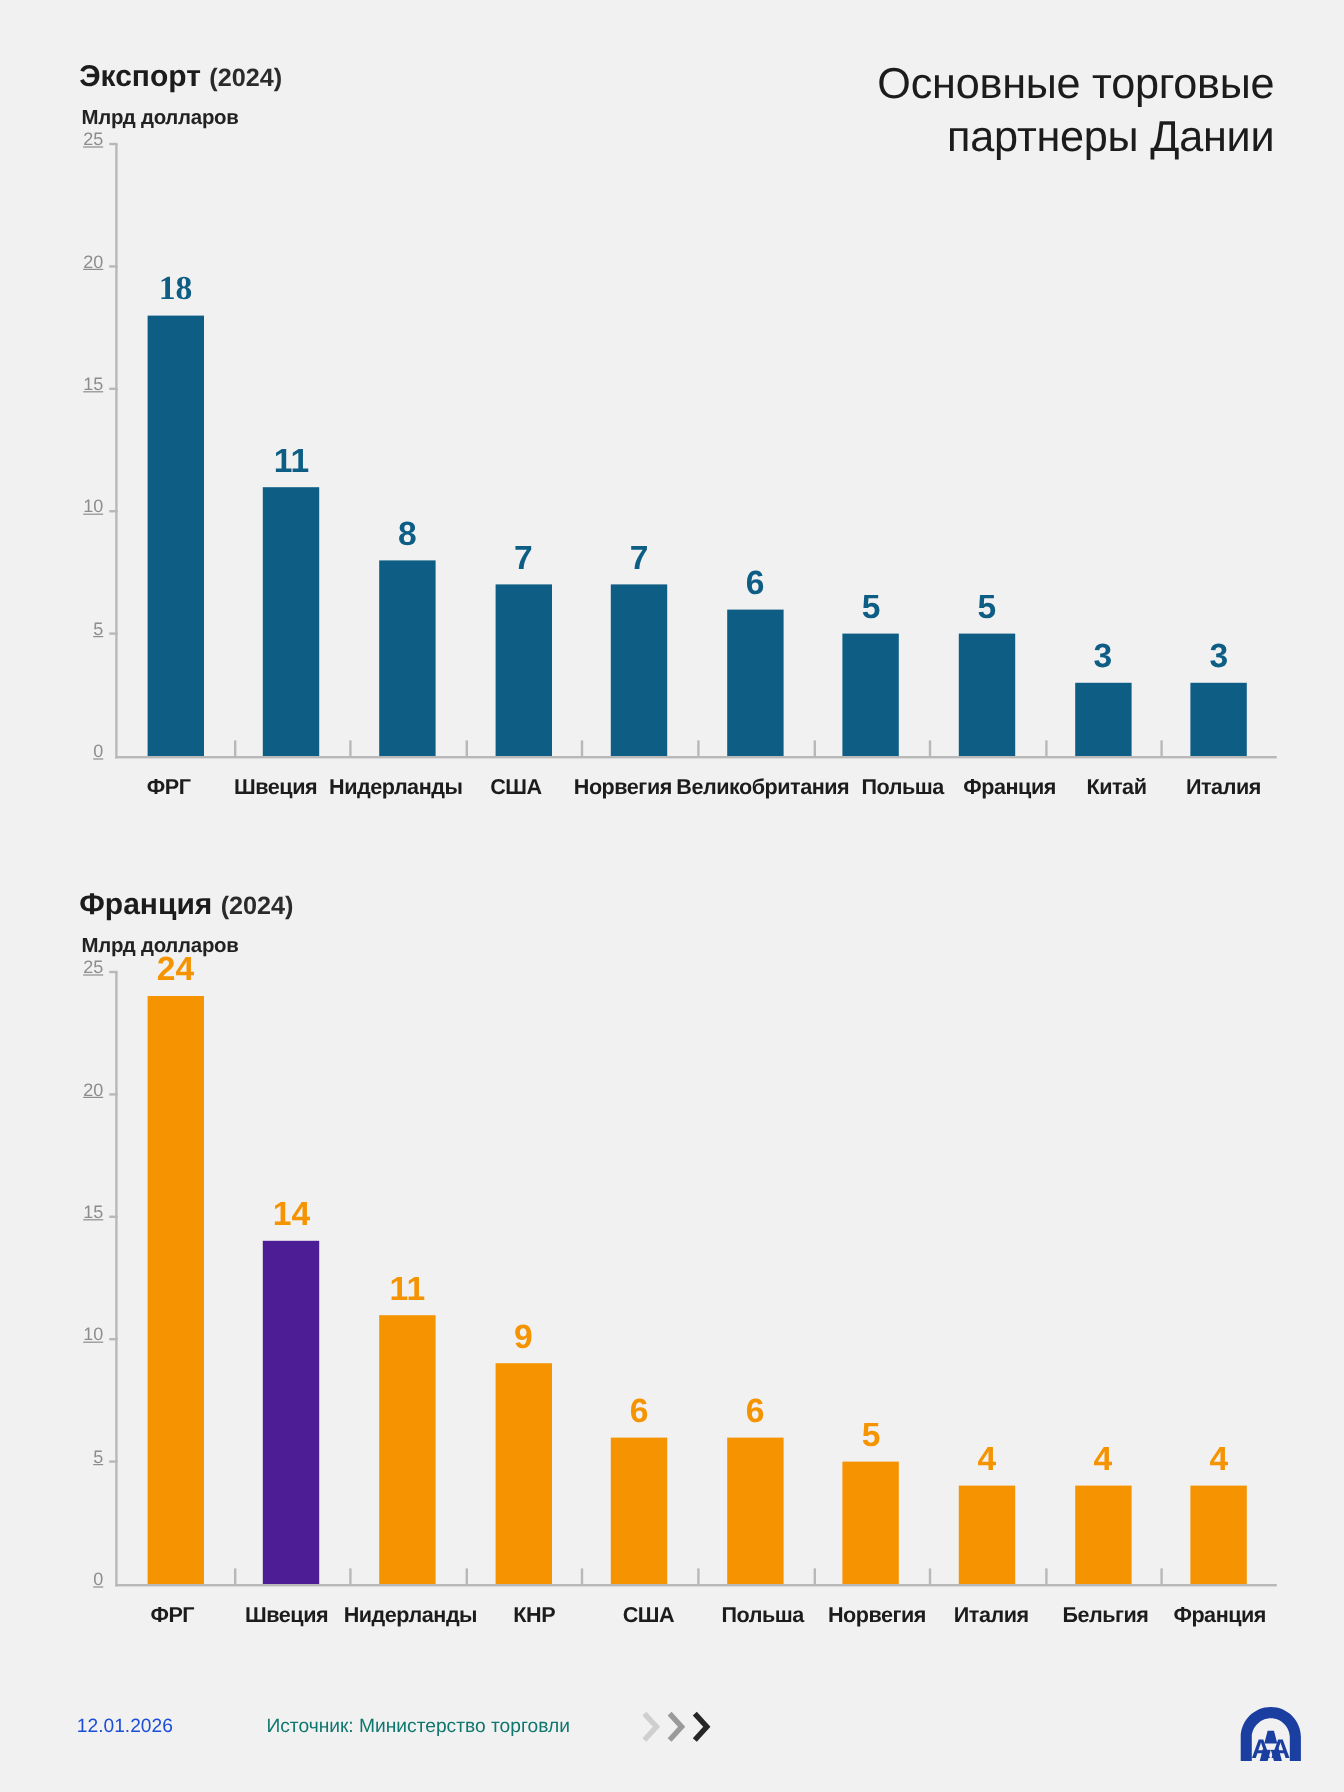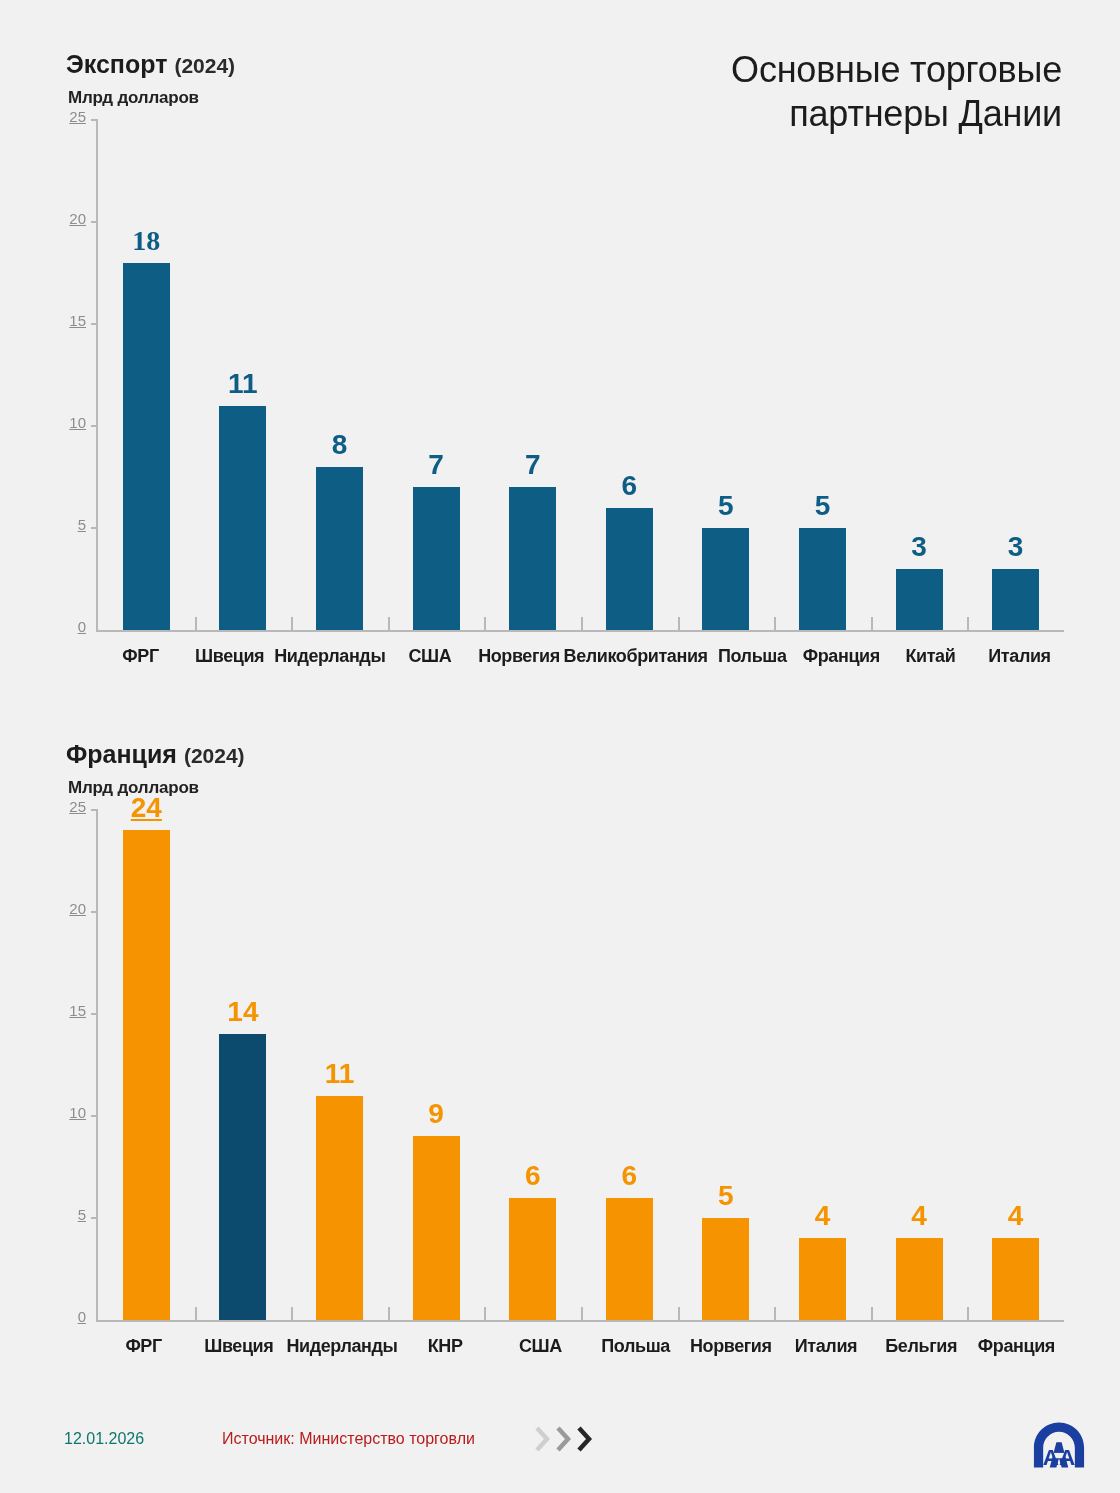--- a/index.html
+++ b/index.html
@@ -162,28 +162,28 @@
     position: absolute;
     left: 0; right: 0;
     bottom: 0;
     height: 93px;
   }
   .f-date {
     position: absolute;
     left: 64px;
     top: 30px;
     font-size: 16px;
-    color: #0f766e;
+    color: #1d4ed8;
   }
   .f-source {
     position: absolute;
     left: 222px;
     top: 30px;
     font-size: 16px;
-    color: #b91c1c;
+    color: #0f766e;
   }
   .chevrons {
     position: absolute;
     left: 534px;
     top: 26px;
     display: flex;
     gap: 3px;
   }
   .chev { width: 18px; height: 26px; }
   .logo {
@@ -342,25 +342,25 @@
             <i></i>
           </div>
           <div class="ytick" style="bottom: 100%;">
             <span>25</span>
             <i></i>
           </div>
         </div>
       <div class="bars" id="import-bars">
           <div class="bargroup">
             <div class="bar" style="height: 96%; background: rgb(245, 147, 0);">
-              <div class="val" style="color: rgb(245, 147, 0); text-decoration: underline;">24</div>
-            </div>
-          </div>
-          <div class="bargroup">
-            <div class="bar" style="height: 56%; background: #0c4a6e;">
+              <div class="val" style="color: rgb(245, 147, 0);">24</div>
+            </div>
+          </div>
+          <div class="bargroup">
+            <div class="bar" style="height: 56%; background: #4c1d95;">
               <div class="val" style="color: rgb(245, 147, 0);">14</div>
             </div>
             <div class="xtick"></div>
           </div>
           <div class="bargroup">
             <div class="bar" style="height: 44%; background: rgb(245, 147, 0);">
               <div class="val" style="color: rgb(245, 147, 0);">11</div>
             </div>
             <div class="xtick"></div>
           </div>

